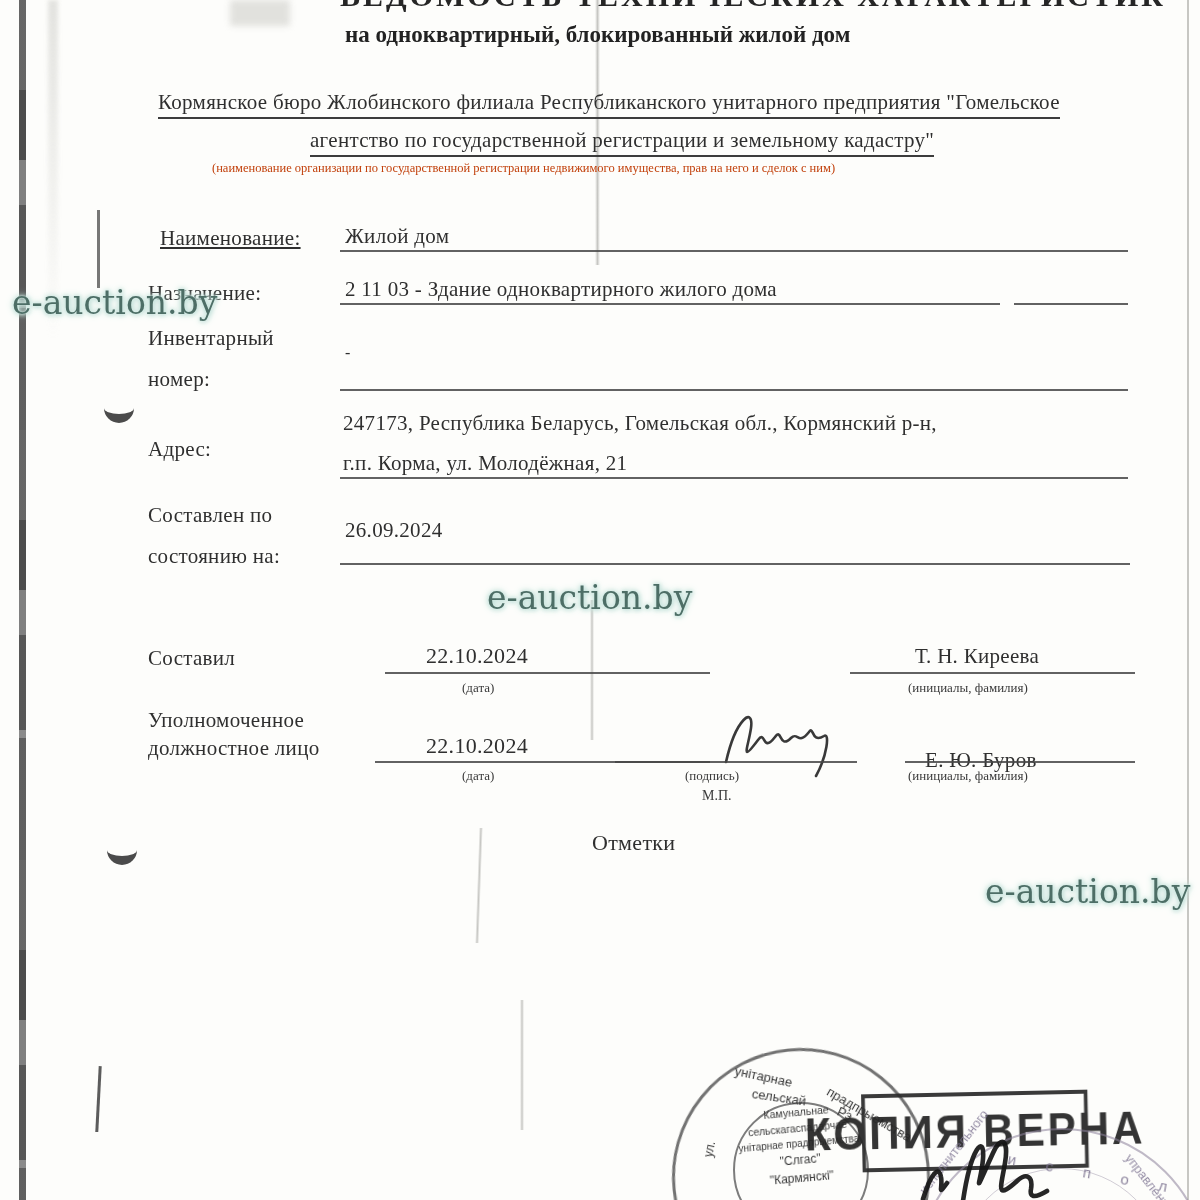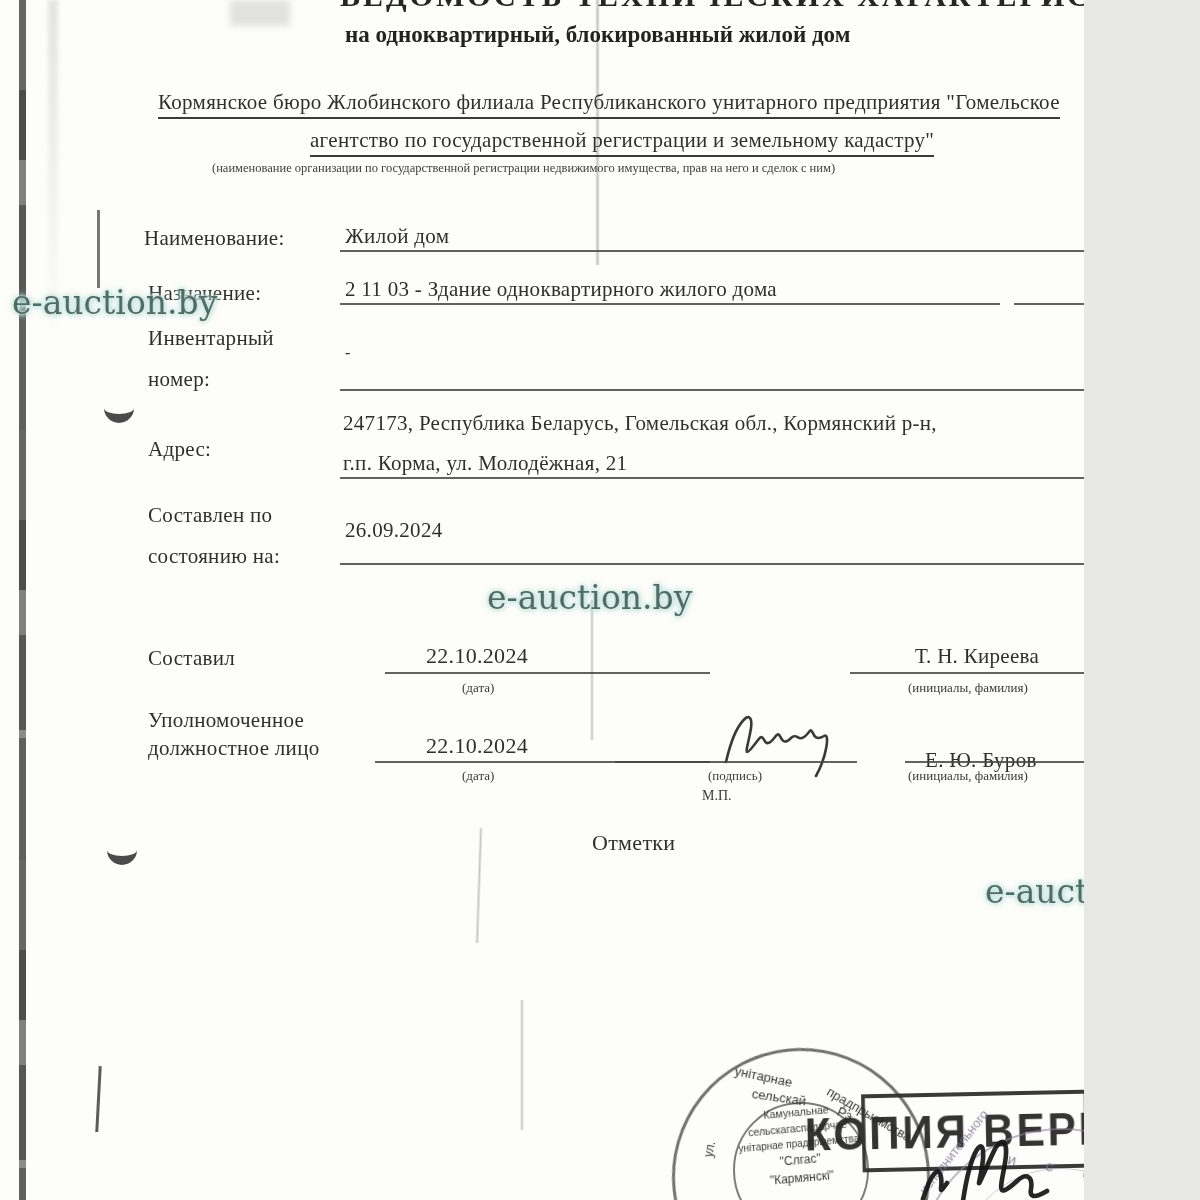--- a/index.html
+++ b/index.html
@@ -1,31 +1,31 @@
 <!DOCTYPE html>
 <html><head>
 <meta charset="utf-8">
 <style>
   html,body{margin:0;padding:0;background:#e8e8e6;}
   #page{
-    position:relative;width:1084px;height:1200px;overflow:hidden;
+    position:relative;width:1200px;height:1200px;overflow:hidden;
     background:#fdfdfb;
     font-family:"Liberation Serif","DejaVu Serif",serif;
     color:#2b2b2b;
   }
   .abs{position:absolute;}
   .doc{color:#2f2f2f;letter-spacing:.3px;}
   .blur1{filter:blur(.4px);}
   .title-top{
     font-weight:bold;font-size:30px;letter-spacing:3px;white-space:nowrap;
     color:#262626;filter:blur(.5px);
   }
   .subtitle{font-weight:bold;font-size:23px;white-space:nowrap;color:#222;}
   .org{font-size:21px;white-space:nowrap;border-bottom:2px solid #3c3c3c;padding-bottom:2px;}
-  .cap{font-size:12.5px;color:#404040;white-space:nowrap;}
+  .cap{font-size:12.5px;color:#c2410c;white-space:nowrap;}
   .lbl{font-size:21px;white-space:nowrap;}
   .val{font-size:21px;white-space:nowrap;}
   .rule{height:2px;background:#474747;opacity:.85;}
   .rule.thin{height:1.5px;}
   .smallcap{font-size:13px;color:#3a3a3a;white-space:nowrap;}
   .wm{
     font-family:"DejaVu Serif",serif;font-size:33px;color:#4d6e66;white-space:nowrap;
     text-shadow:0 0 2px #d6ece6,0 0 5px #bcded6,0 0 9px #bcded6,1px 1px 4px #cfe8e2;
   }
   .edge-line{
@@ -68,21 +68,21 @@
   <div class="abs" style="left:48px;top:0;width:10px;height:340px;background:linear-gradient(180deg,#d8d8d4,transparent);opacity:.7;filter:blur(2px);"></div>
   <div class="abs" style="left:230px;top:0;width:60px;height:26px;background:#cfcfca;opacity:.6;filter:blur(3px);"></div>
 
   <div class="abs title-top" style="left:340px;top:-21px;">ВЕДОМОСТЬ ТЕХНИЧЕСКИХ ХАРАКТЕРИСТИК</div>
   <div class="abs subtitle" style="left:345px;top:22px;">на одноквартирный, блокированный жилой дом</div>
 
   <div class="abs org doc blur1" style="left:158px;top:90px;">Кормянское бюро Жлобинского филиала Республиканского унитарного предприятия "Гомельское</div>
   <div class="abs org doc blur1" style="left:310px;top:128px;">агентство по государственной регистрации и земельному кадастру"</div>
   <div class="abs cap blur1" style="left:212px;top:161px;">(наименование организации по государственной регистрации недвижимого имущества, прав на него и сделок с ним)</div>
 
-  <div class="abs lbl doc" style="left:144px;top:226px;">Наименование:</div>
+  <div class="abs lbl doc" style="left:160px;top:226px;text-decoration:underline;">Наименование:</div>
   <div class="abs val doc" style="left:345px;top:224px;">Жилой дом</div>
   <div class="abs rule" style="left:340px;top:250px;width:788px;"></div>
 
   <div class="abs lbl doc" style="left:148px;top:281px;">Назначение:</div>
   <div class="abs val doc" style="left:345px;top:277px;text-align:right;">2 11 03 - Здание одноквартирного жилого дома</div>
   <div class="abs rule" style="left:340px;top:303px;width:660px;"></div>
   <div class="abs rule thin" style="left:1014px;top:303px;width:114px;"></div>
 
   <div class="abs lbl doc" style="left:148px;top:326px;">Инвентарный</div>
   <div class="abs lbl doc" style="left:148px;top:367px;">номер:</div>
@@ -112,21 +112,21 @@
   <div class="abs lbl doc" style="left:148px;top:708px;">Уполномоченное</div>
   <div class="abs lbl doc" style="left:148px;top:736px;">должностное лицо</div>
   <div class="abs val doc" style="left:426px;top:733px;font-size:22px;">22.10.2024</div>
   <div class="abs rule thin" style="left:375px;top:761px;width:335px;"></div>
   <div class="abs smallcap" style="left:462px;top:768px;">(дата)</div>
 
   <svg class="abs" style="left:712px;top:700px;" width="150" height="85" viewBox="0 0 150 85">
     <path d="M14,62 C24,18 42,6 39,28 C36,48 28,64 46,40 C54,29 50,54 63,37 C70,27 67,50 79,38 C86,31 86,46 97,32 C102,25 99,44 112,36 C118,32 115,56 104,76" fill="none" stroke="#232323" stroke-width="2.6" stroke-linecap="round" opacity=".9"></path>
   </svg>
   <div class="abs rule thin" style="left:615px;top:761px;width:242px;"></div>
-  <div class="abs smallcap" style="left:708px;top:768px;">(подпись)</div>
+  <div class="abs smallcap" style="left:685px;top:768px;">(подпись)</div>
   <div class="abs smallcap" style="left:702px;top:788px;font-size:14px;">М.П.</div>
 
   <div class="abs val doc" style="left:925px;top:732px;margin-top:16px;">Е. Ю. Буров</div>
   <div class="abs rule thin" style="left:905px;top:761px;width:230px;"></div>
   <div class="abs smallcap" style="left:908px;top:768px;">(инициалы, фамилия)</div>
 
   <div class="abs lbl doc" style="left:592px;top:830px;font-size:22px;">Отметки</div>
 
   <div class="abs wm" style="left:985px;top:872px;">e-auction.by</div>
 

